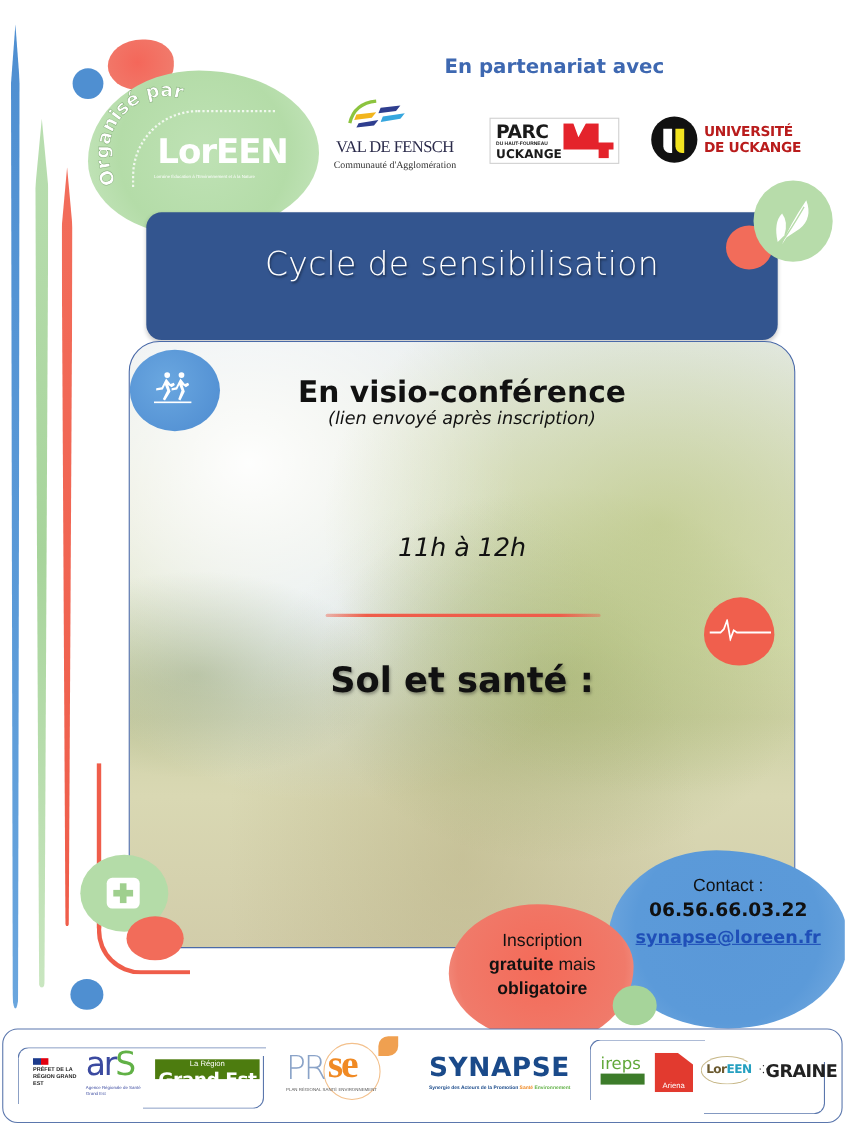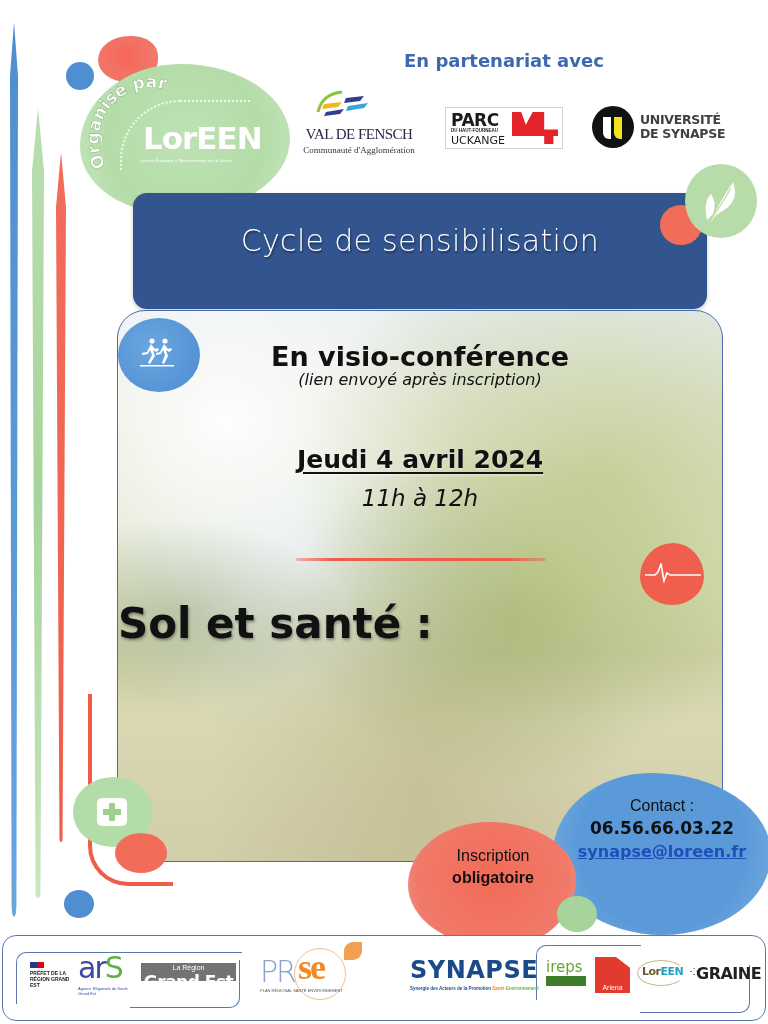--- a/index.html
+++ b/index.html
@@ -40,27 +40,27 @@
 
   
   .partner-title { left: 404px; top: 50px; color: #3e68b1; font-weight: 700; font-size: 18px; font-family: "DejaVu Sans", sans-serif; }
   .logo-valfensch { left: 298px; top: 90px; width: 122px; height: 68px; }
   .vf-swoosh { position: absolute; left: 14px; top: 0; width: 60px; height: 30px; }
   .vf-name { position: absolute; left: 0; top: 36px; width: 122px; text-align: center; font-family: "Liberation Serif", serif; font-size: 15px; color: #2a2a4a; letter-spacing: -0.5px; }
   .vf-sub { position: absolute; left: 0; top: 55px; width: 122px; text-align: center; font-family: "Liberation Serif", serif; font-size: 9px; color: #333; }
   .logo-parc { left: 445px; top: 107px; width: 118px; height: 42px; border: 1px solid #d0d0d0; background: #fff; }
   .parc-big { position: absolute; left: 5px; top: 2px; font-weight: 900; font-size: 17px; color: #1a1a1a; font-family: "DejaVu Sans", sans-serif; letter-spacing: -0.5px; }
   .parc-small { position: absolute; left: 5px; top: 20px; font-size: 4.5px; font-weight: 700; color: #222; }
-  .parc-uck { position: absolute; left: 5px; top: 26px; font-weight: 400; font-size: 11px; color: #1a1a1a; font-family: "DejaVu Sans", sans-serif; }
+  .parc-uck { position: absolute; left: 5px; top: 26px; font-weight: 700; font-size: 11px; color: #1a1a1a; font-family: "DejaVu Sans", sans-serif; }
   .parc-u4 { position: absolute; right: 4px; top: 4px; width: 46px; height: 32px; background: #e4232b; clip-path: polygon(0 0, 20% 0, 30% 40%, 45% 0, 70% 0, 70% 55%, 100% 55%, 100% 75%, 90% 75%, 90% 100%, 70% 100%, 70% 75%, 0 75%); }
   .logo-ul { left: 592px; top: 104px; width: 140px; height: 46px; }
   .ul-circle { position: absolute; left: 0; top: 2px; width: 42px; height: 42px; border-radius: 50%; background: #111; }
   .ul-l1 { position: absolute; left: 11px; top: 11px; width: 8px; height: 22px; background: #fff; border-radius: 0 0 0 6px; }
   .ul-l2 { position: absolute; left: 22px; top: 11px; width: 8px; height: 22px; background: #f2e320; border-radius: 0 0 0 6px; }
-  .ul-text { position: absolute; left: 48px; top: 9px; font-weight: 900; font-size: 12.5px; line-height: 14px; color: #404040; font-family: "DejaVu Sans", sans-serif; letter-spacing: -0.3px; }
+  .ul-text { position: absolute; left: 48px; top: 9px; font-weight: 900; font-size: 12.5px; line-height: 14px; color: #b91c1c; font-family: "DejaVu Sans", sans-serif; letter-spacing: -0.3px; }
 
   
   .banner { left: 133px; top: 193px; width: 574px; height: 116px; background: #33558f; border-radius: 14px; box-shadow: 0 2px 4px rgba(0,0,0,.2); }
   .banner-title { position: absolute; left: 0; top: 30px; width: 100%; text-align: center; color: #fff; font-size: 30px; font-family: "DejaVu Sans", sans-serif; font-weight: 300; text-shadow: 1px 2px 2px rgba(0,0,0,.45); letter-spacing: 0.3px; }
 
   
   .card { left: 117px; top: 310px; width: 606px; height: 552px; border: 1.5px solid #4a6aa8; border-radius: 28px; overflow: hidden;
           background:
             radial-gradient(ellipse at 18% 20%, rgba(255,255,255,.95) 0%, rgba(255,255,255,0) 35%),
             radial-gradient(ellipse at 30% 45%, rgba(230,238,246,.9) 0%, rgba(230,238,246,0) 40%),
@@ -73,21 +73,21 @@
         radial-gradient(ellipse at 10% 55%, rgba(120,140,95,.35) 0%, rgba(120,140,95,0) 22%),
         radial-gradient(ellipse at 50% 85%, rgba(170,160,110,.35) 0%, rgba(170,160,110,0) 50%);
   }
   .card-inner { position: absolute; left: 0; top: 0; width: 100%; height: 100%; }
 
   .visio-title { position: absolute; left: 0; top: 30px; width: 100%; text-align: center; font-weight: 700; font-size: 27px; color: #111; font-family: "DejaVu Sans", sans-serif; }
   .visio-sub { position: absolute; left: 0; top: 59px; width: 100%; text-align: center; font-style: italic; font-size: 16px; color: #111; font-family: "DejaVu Sans", sans-serif; }
   .date { position: absolute; left: 0; top: 134px; width: 100%; text-align: center; font-weight: 700; font-size: 25px; color: #111; text-decoration: underline; text-underline-offset: 4px; font-family: "DejaVu Sans", sans-serif; text-shadow: 0 1px 2px rgba(255,255,255,.6); }
   .time { position: absolute; left: 0; top: 174px; width: 100%; text-align: center; font-style: italic; font-size: 23px; color: #111; font-family: "DejaVu Sans", sans-serif; }
   .divider { position: absolute; left: 178px; top: 247px; width: 250px; height: 3px; background: linear-gradient(90deg, rgba(239,93,74,.4), #ef5d4a 15%, #ef5d4a 85%, rgba(239,93,74,.4)); border-radius: 2px; }
-  .topic-title { position: absolute; left: 0; top: 288px; width: 100%; text-align: left; font-weight: 700; font-size: 42px; color: #111; font-family: "DejaVu Sans", sans-serif; text-shadow: 1px 2px 3px rgba(0,0,0,.35); }
+  .topic-title { position: absolute; left: 0; top: 288px; width: 100%; text-align: center; font-weight: 700; font-size: 32px; color: #111; font-family: "DejaVu Sans", sans-serif; text-shadow: 1px 2px 3px rgba(0,0,0,.35); }
   .topic-sub { position: absolute; left: 0; top: 340px; width: 100%; text-align: center; font-style: italic; font-size: 34px; color: #111; font-family: "DejaVu Sans", sans-serif; }
   .program-note { position: absolute; left: 40px; top: 424px; width: 526px; text-align: center; font-style: italic; font-size: 15px; line-height: 20px; color: #222; font-family: "DejaVu Sans", sans-serif; }
 
   
   .icon-runners { left: 138px; top: 337px; width: 40px; height: 32px; }
   .icon-leaf { left: 697px; top: 176px; width: 46px; height: 50px; }
   .icon-heart { left: 645px; top: 563px; width: 56px; height: 20px; }
   .icon-plus { left: 97px; top: 798px; width: 30px; height: 28px; background: #fff; border-radius: 5px; }
 
   
@@ -103,30 +103,30 @@
   .footer-group-1b { left: 130px; top: 960px; width: 110px; height: 48px; border-right: 1.5px solid #5b77ad; border-bottom: 1.5px solid #5b77ad; border-bottom-right-radius: 10px; }
   .footer-group-2 { left: 536px; top: 945px; width: 105px; height: 55px; border-top: 1.5px solid #5b77ad; border-left: 1.5px solid #5b77ad; border-top-left-radius: 10px; }
   .footer-group-2b { left: 640px; top: 965px; width: 110px; height: 48px; border-right: 1.5px solid #5b77ad; border-bottom: 1.5px solid #5b77ad; border-bottom-right-radius: 10px; }
 
   .lg-prefet { left: 30px; top: 962px; width: 48px; font-size: 5px; line-height: 6px; font-weight: 700; color: #222; }
   .lg-prefet .flag { display: block; width: 14px; height: 6px; background: linear-gradient(90deg, #1c3b8c 50%, #e1000f 50%); margin-bottom: 2px; }
   .lg-ars { left: 78px; top: 956px; width: 58px; height: 40px; }
   .ars-text { position: absolute; left: 0; top: -6px; font-size: 30px; font-weight: 400; color: #3b4aa0; font-family: "DejaVu Sans", sans-serif; letter-spacing: -2px; }
   .ars-s { color: #61b146; }
   .ars-sub { position: absolute; left: 0; top: 30px; font-size: 4px; color: #3b4aa0; }
-  .lg-grandest { left: 141px; top: 963px; width: 95px; height: 18px; background: #737373; color: #fff; }
+  .lg-grandest { left: 141px; top: 963px; width: 95px; height: 18px; background: #4d7c0f; color: #fff; }
   .ge-small { position: absolute; left: 0; top: 1px; width: 100%; text-align: center; font-size: 7px; }
   .ge-big { position: absolute; left: 0; top: 9px; width: 100%; text-align: center; font-size: 17px; font-weight: 700; font-family: "DejaVu Sans", sans-serif; letter-spacing: -0.5px; }
   .lg-prse { left: 258px; top: 946px; width: 110px; height: 50px; }
   .prse-circle { position: absolute; left: 36px; top: 2px; width: 52px; height: 52px; border-radius: 50%; border: 1.5px solid #f3c08c; }
   .prse-pr { position: absolute; left: 2px; top: 8px; font-size: 30px; color: #8aa3c8; font-family: "DejaVu Sans", sans-serif; letter-spacing: -2px; font-weight: 300; }
   .prse-se { position: absolute; left: 40px; top: 0px; font-size: 36px; font-weight: 700; color: #f08a24; font-family: Liberation Serif, serif; letter-spacing: -2px; text-align: center; }
   .prse-leaf { position: absolute; left: 86px; top: -4px; width: 18px; height: 18px; border-radius: 50% 0 50% 0; background: #f0a050; }
   .prse-sub { position: absolute; left: 2px; top: 42px; font-size: 4px; color: #555; }
-  .lg-synapse { left: 390px; top: 956px; width: 130px; height: 40px; margin-left: 20px; }
+  .lg-synapse { left: 390px; top: 956px; width: 130px; height: 40px; }
   .syn-text { position: absolute; left: 0; top: 0; font-size: 24px; font-weight: 900; color: #1a4a8a; font-family: "DejaVu Sans", sans-serif; letter-spacing: 0.5px; }
   .syn-sub { position: absolute; left: 0; top: 30px; font-size: 4.5px; font-weight: 700; color: #1a4a8a; white-space: nowrap; }
   .syn-sub .o { color: #f08a24; } .syn-sub .g { color: #61b146; }
   .lg-ireps { left: 546px; top: 958px; width: 40px; height: 30px; }
   .ireps-text { position: absolute; left: 0; top: 0; font-size: 15px; color: #61a839; font-family: "DejaVu Sans", sans-serif; }
   .ireps-bar { position: absolute; left: 0; top: 18px; width: 40px; height: 10px; background: #3d7c2a; }
   .lg-ariena { left: 595px; top: 957px; width: 35px; height: 36px; background: #e23a2f; clip-path: polygon(0 0, 60% 0, 100% 30%, 100% 100%, 0 100%); }
   .ariena-text { position: absolute; left: 0; bottom: 2px; width: 100%; text-align: center; font-size: 7px; color: #fff; }
   .lg-loreen-small { left: 637px; top: 960px; width: 50px; height: 26px; }
   .ls-text { position: absolute; left: 5px; top: 5px; font-size: 11px; font-weight: 700; color: #6b5a30; font-family: "DejaVu Sans", sans-serif; letter-spacing: -0.5px; }
@@ -183,41 +183,40 @@
   <div class="parc-u4"></div>
 </div>
 
 <div class="abs logo-ul">
   <div class="ul-circle">
     <div class="ul-l1"></div>
       <div class="ul-l2"></div>
   </div>
   <div class="ul-text">
     <div>UNIVERSITÉ</div>
-    <div>DE SYNAPSE</div>
+    <div>DE UCKANGE</div>
   </div>
 </div>
 
 <div class="abs banner">
   <div class="banner-title">Cycle de sensibilisation</div>
 </div>
 <div class="blob blob-red-leaf"></div>
 <div class="blob blob-green-leaf"></div>
 <svg class="abs icon-leaf" viewBox="0 0 46 50">
   <path d="M10,44 Q6,26 14,18 Q20,26 16,38" fill="#fff"></path>
   <path d="M14,46 Q20,30 36,6 Q42,22 30,32 Q24,36 18,40" fill="#fff"></path>
   <path d="M12,46 Q20,36 34,12" stroke="#b7dcaa" stroke-width="1.2" fill="none"></path>
 </svg>
 
 <div class="abs card">
   <div class="card-trees"></div>
   <div class="card-inner">
     <div class="visio-title">En visio-conférence</div>
     <div class="visio-sub">(lien envoyé après inscription)</div>
-    <div class="date">Jeudi 4 avril 2024</div>
     <div class="time">11h à 12h</div>
     <div class="divider"></div>
     <div class="topic-title">Sol et santé :</div>
   </div>
 </div>
 
 <div class="blob blob-blue-run"></div>
 <svg class="abs icon-runners" viewBox="0 0 40 32">
   <g fill="#fff">
     <circle cx="14" cy="4" r="2.6"></circle>
@@ -241,20 +240,21 @@
   </svg>
 </div>
 <div class="blob blob-red-plus"></div>
 
 <div class="blob blob-blue-contact"></div>
 <div class="blob blob-red-insc"></div>
 <div class="blob blob-green-small"></div>
 
 <div class="abs insc">
   <div>Inscription</div>
+  <div><b>gratuite</b><span> mais</span></div>
   <div><b>obligatoire</b></div>
 </div>
 
 <div class="abs contact">
   <div>Contact :</div>
   <div class="contact-phone">06.56.66.03.22</div>
   <a class="contact-email">synapse@loreen.fr</a>
 </div>
 
 <div class="abs footer"></div>

